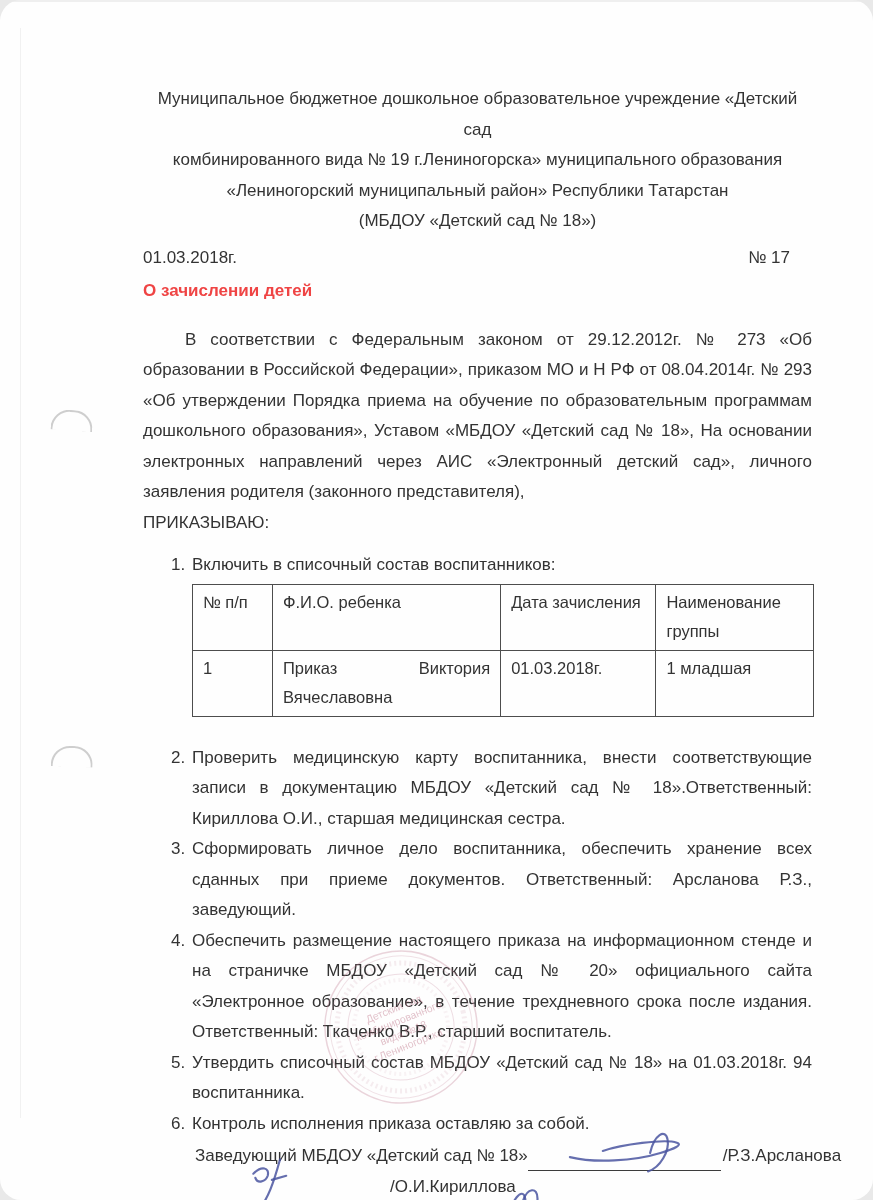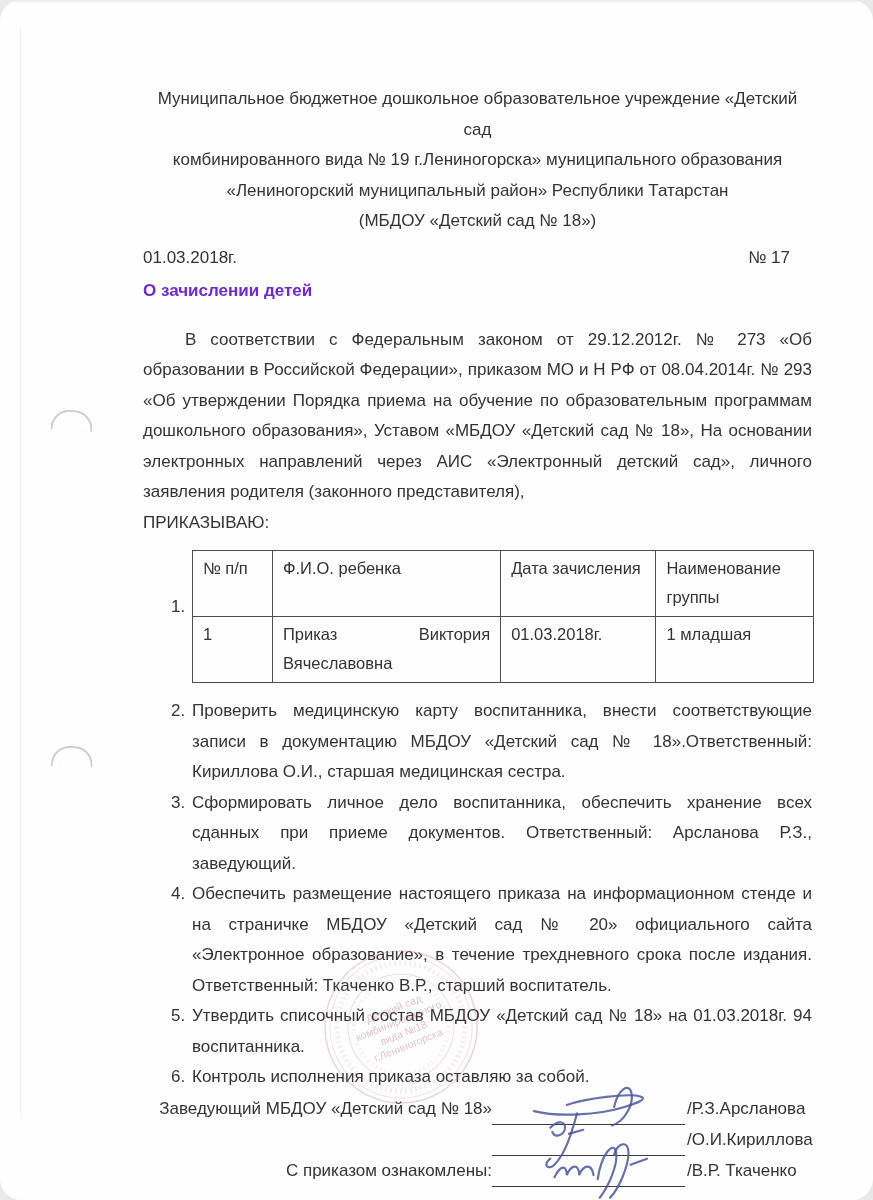--- a/index.html
+++ b/index.html
@@ -31,52 +31,52 @@
   }
   .punch-1 { top:410px; transform:rotate(4deg); }
   .punch-2 { top:746px; transform:rotate(2deg); }
 
   .content { position:absolute; left:143px; top:84px; width:669px; }
 
   .doc-header { text-align:center; line-height:30.5px; }
   .doc-title { text-align:center; margin-top:15px; }
   .meta-row { display:flex; justify-content:space-between; margin-top:6px; }
   .meta-row .order-number { padding-right:22px; }
-  .doc-subject { font-weight:bold; margin-top:3px; color:#6d28d9; }
+  .doc-subject { font-weight:bold; margin-top:3px; color:#ef4444; }
 
   .preamble { margin:18px 0 0 0; text-align:justify; text-indent:42px; }
   .orders-intro { }
 
   ol.orders { margin:12px 0 0 0; padding:0 0 0 47px; text-align:justify; }
   ol.orders li { padding-left:2px; margin:0; }
 
   table.enroll {
     border-collapse:collapse;
     width:622px;
-    margin:3px 0 13px 0;
+    margin:3px 0 26px 0;
     font-size:16.5px;
     line-height:29px;
     text-align:left;
   }
   table.enroll th, table.enroll td {
     border:1px solid #4d4d4d;
     font-weight:normal;
     vertical-align:top;
     padding:3px 10px 4px 10px;
   }
   .col-num  { width:69px; }
   .col-name { width:197px; }
   .col-date { width:134px; }
   .col-grp  { width:136px; }
   th.hdr-grp { padding-bottom:30px; }
   td.cell-name { text-align:justify; }
   td.cell-num, td.cell-date, td.cell-grp { padding-bottom:32px; }
 
   .sig-block { margin:1px 0 0 52px; }
-  .sig-row { display:flex; justify-content:flex-end; align-items:flex-end; height:31px; }
+  .sig-row { display:flex; justify-content:flex-start; align-items:flex-end; height:31px; }
   .sig-label { white-space:nowrap; }
   .sig-line {
     position:relative;
     width:193px;
     border-bottom:1px solid #3c3c3c;
     height:26px;
     flex:0 0 auto;
   }
   .sig-name { width:125px; white-space:nowrap; flex:0 0 auto; padding-left:2px; }
   .sig-ink {
@@ -129,20 +129,21 @@
     </div>
 
     <div class="doc-subject">О зачислении детей</div>
 
     <p class="preamble">В соответствии с Федеральным законом от 29.12.2012г. № 273 «Об образовании в Российской Федерации», приказом МО и Н РФ от 08.04.2014г. № 293 «Об утверждении Порядка приема на обучение по образовательным программам дошкольного образования», Уставом «МБДОУ «Детский сад № 18», На основании электронных направлений через АИС «Электронный детский сад», личного заявления родителя (законного представителя),</p>
 
     <div class="orders-intro">ПРИКАЗЫВАЮ:</div>
 
     <ol class="orders">
       <li>
+        <span>Включить в списочный состав воспитанников:</span>
         <table class="enroll">
           <colgroup>
             <col class="col-num">
               <col class="col-name">
               <col class="col-date">
               <col class="col-grp">
           </colgroup>
           <tbody>
               <tr>
             <th>№ п/п</th>

